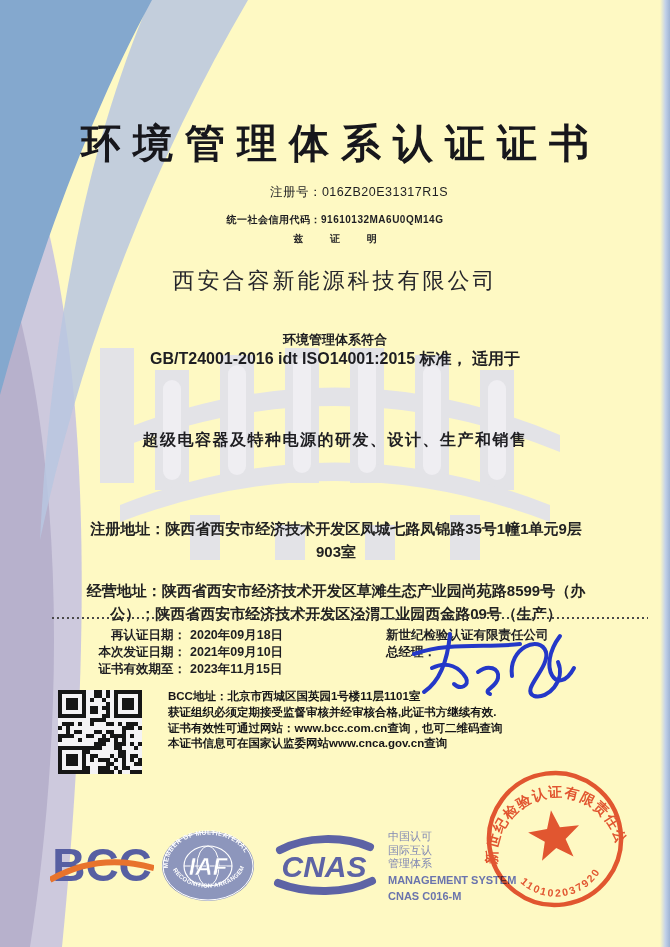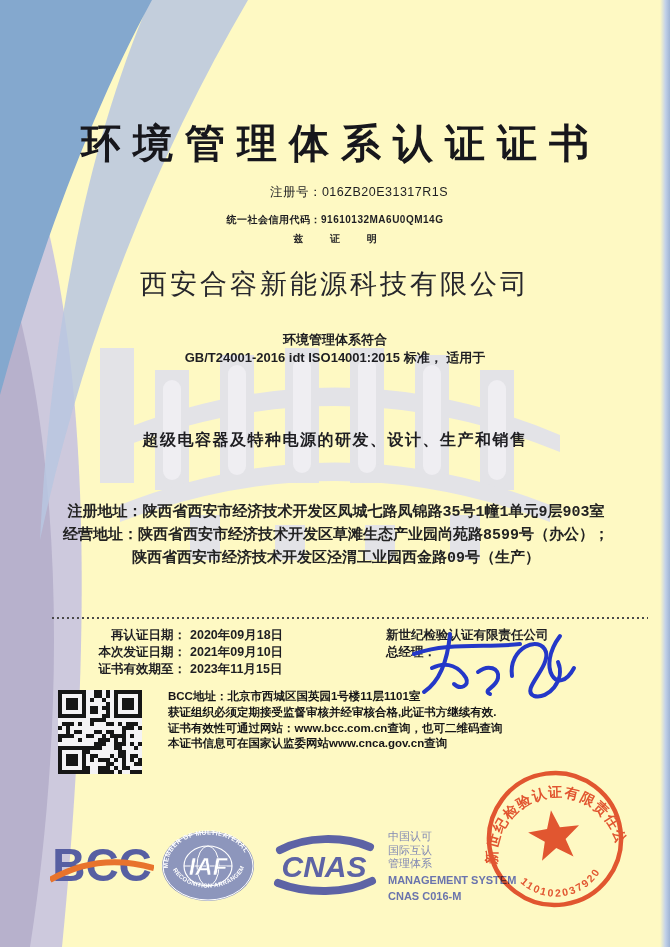--- a/index.html
+++ b/index.html
@@ -13,29 +13,29 @@
   .right-edge{position:absolute;right:0;top:0;width:10px;height:947px;z-index:3;
     background:linear-gradient(90deg,rgba(190,205,228,0),#c2d1e8 55%,#9fb4d4);}
   .abs{position:absolute;left:0;width:100%;text-align:center;z-index:2;}
   .title{
     top:116px;margin:0;font-family:"Liberation Serif",serif;font-weight:600;
     font-size:40px;letter-spacing:12px;color:#17171c;text-indent:12px;
   }
   .regline{top:184px;font-size:12.5px;font-weight:400;letter-spacing:.5px;padding-left:24px;}
   .regline2{top:201px;font-size:10px;font-weight:700;letter-spacing:.5px;margin-top:12px;}
   .hereby{top:232px;font-size:10px;font-weight:700;letter-spacing:12px;text-indent:12px;}
-  .company{top:266px;font-size:27px;font-weight:500;letter-spacing:3px;color:#26262b;}
+  .company{top:266px;font-size:22px;font-weight:500;letter-spacing:3px;color:#26262b;}
   .sysline{top:331px;font-size:13px;font-weight:700;}
-  .stdline{top:349px;font-size:13px;font-weight:600;}
+  .stdline{top:349px;font-size:16px;font-weight:600;}
   .scope{top:430px;font-size:16px;font-weight:700;letter-spacing:1.5px;}
   .addresses{
     position:absolute;left:62px;top:501px;width:548px;z-index:2;text-align:center;
     font-size:15px;font-weight:600;line-height:23px;color:#222;
   }
-  .addresses p{margin:0;font-family:Liberation Mono, monospace;}
+  .addresses p{margin:16px;}
   .dotline{
     position:absolute;left:52px;top:617px;width:596px;height:2px;z-index:2;
     background:repeating-linear-gradient(90deg,#4a4a4a 0 2px,transparent 2px 5px);
   }
   .dates{position:absolute;left:86px;top:627px;z-index:2;font-size:12.5px;font-weight:700;}
   .date-row{display:flex;line-height:17px;}
   .dlabel{display:inline-block;width:100px;text-align:right;}
   .dvalue{display:inline-block;margin-left:4px;}
   .issuer{position:absolute;left:386px;top:627px;z-index:2;font-size:12.5px;font-weight:700;line-height:17px;}
   .signature{position:absolute;left:408px;top:628px;z-index:3;}

